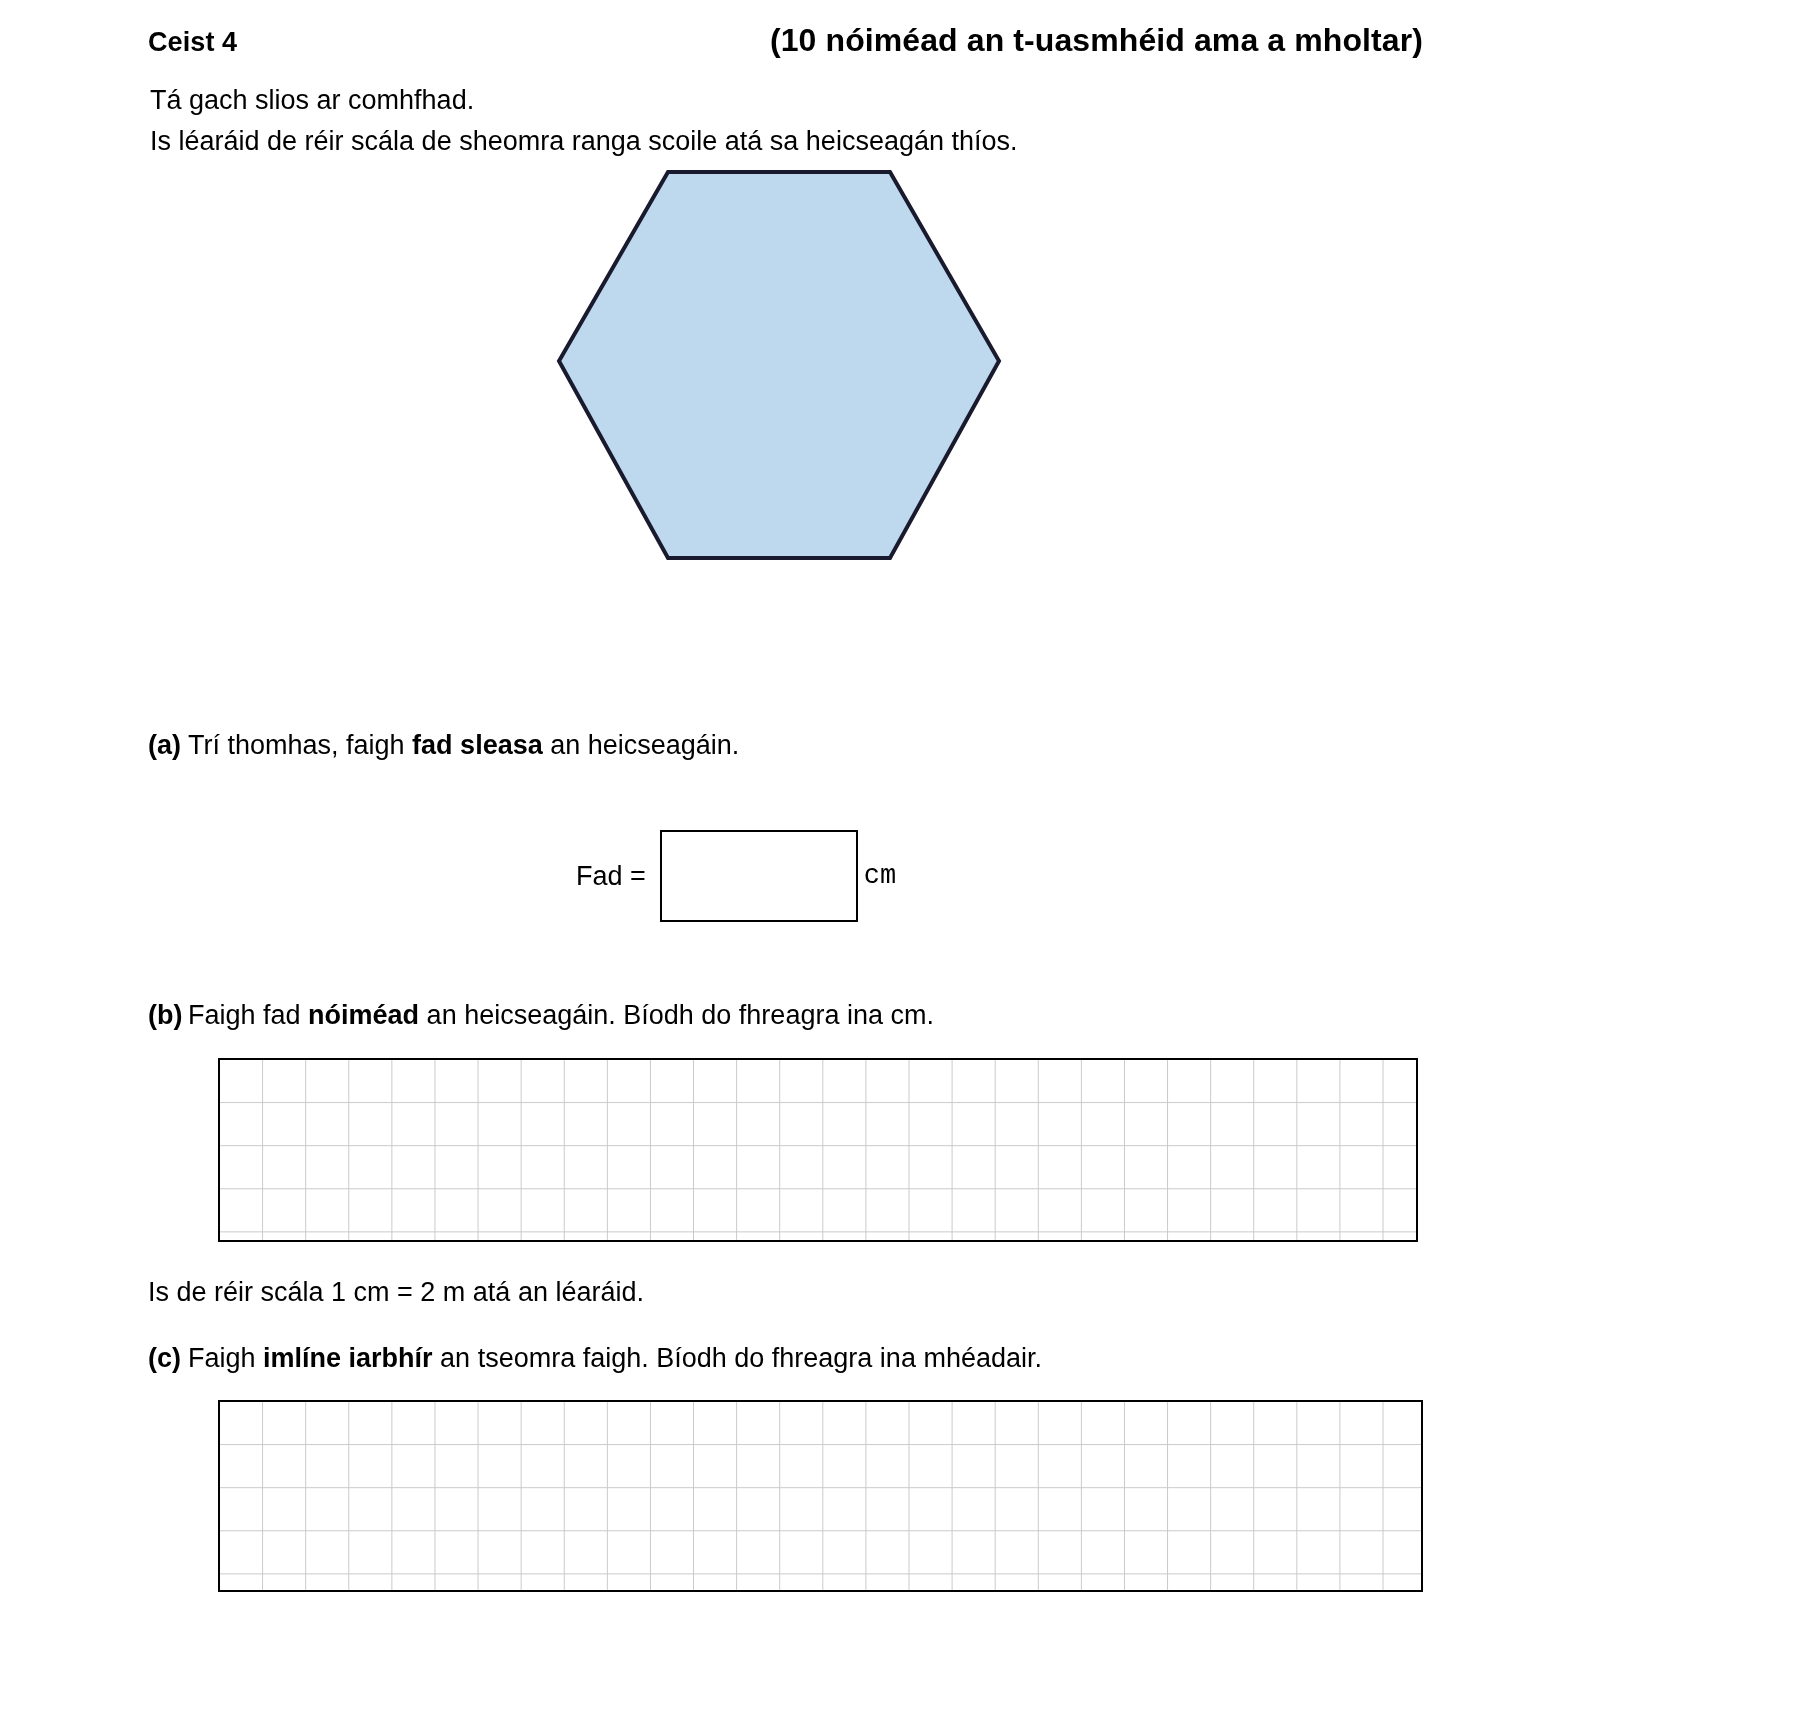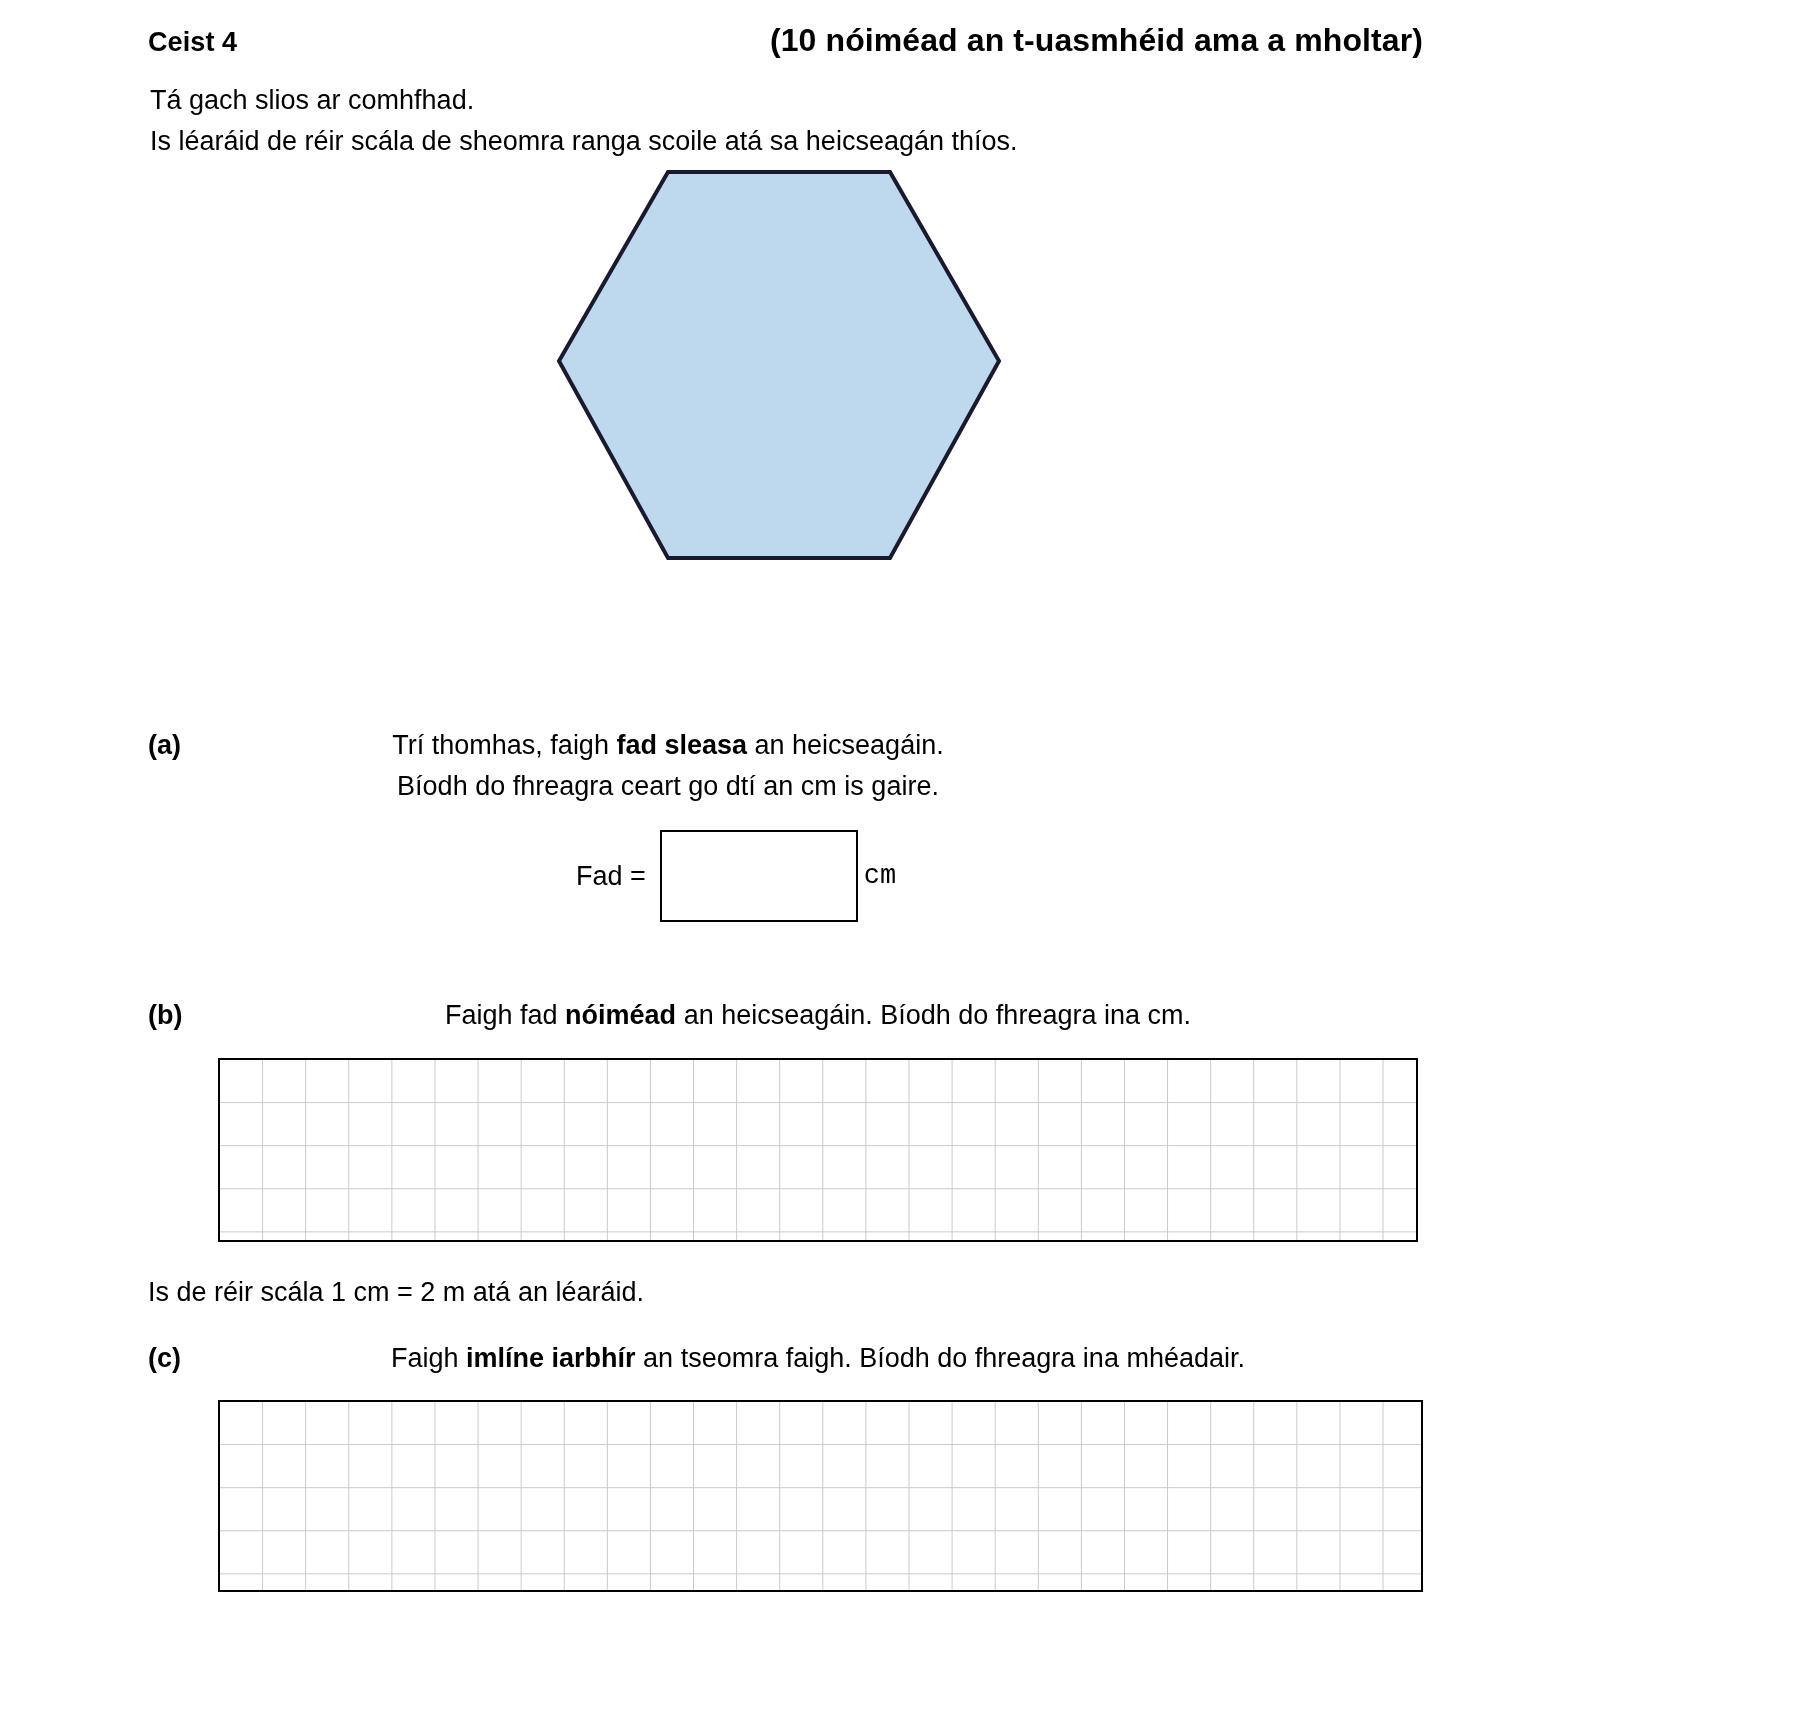--- a/index.html
+++ b/index.html
@@ -68,21 +68,20 @@
     line-height: 41px;
   }
   .part .tag {
     position: absolute;
     left: 0;
     top: 0;
     font-weight: bold;
   }
   .part .body {
     margin-left: 40px;
-    text-align: center;
   }
   .part .body div { white-space: nowrap; }
   .part b { font-weight: bold; }
 
   #part-a { left: 148px; top: 725px; width: 1000px; }
   #part-b { left: 148px; top: 995px; width: 1300px; }
   #part-c { left: 148px; top: 1338px; width: 1300px; }
 
   
   .fad-line {
@@ -145,21 +144,20 @@
   <div class="figure">
     <svg width="455" height="410" viewBox="0 0 455 410" xmlns="http://www.w3.org/2000/svg">
       <polygon id="hex-shape" points="113,14 335,14 444,203 335,400 113,400 4,203" fill="#bed8ed" stroke="#1a1a2e" stroke-width="4" stroke-linejoin="miter"></polygon>
     </svg>
   </div>
 
   <div class="part" id="part-a">
     <span class="tag">(a)</span>
     <div class="body">
       <div><span>Trí thomhas, faigh </span><b>fad sleasa</b><span> an heicseagáin.</span></div>
-      <div>Bíodh do fhreagra ceart go dtí an cm is gaire.</div>
     </div>
   </div>
 
   <div class="fad-line">
     <span class="fad-label">Fad =</span>
     <div class="fad-box" contenteditable="true" style=""></div>
     <span class="fad-unit">cm</span>
   </div>
 
   <div class="part" id="part-b">

